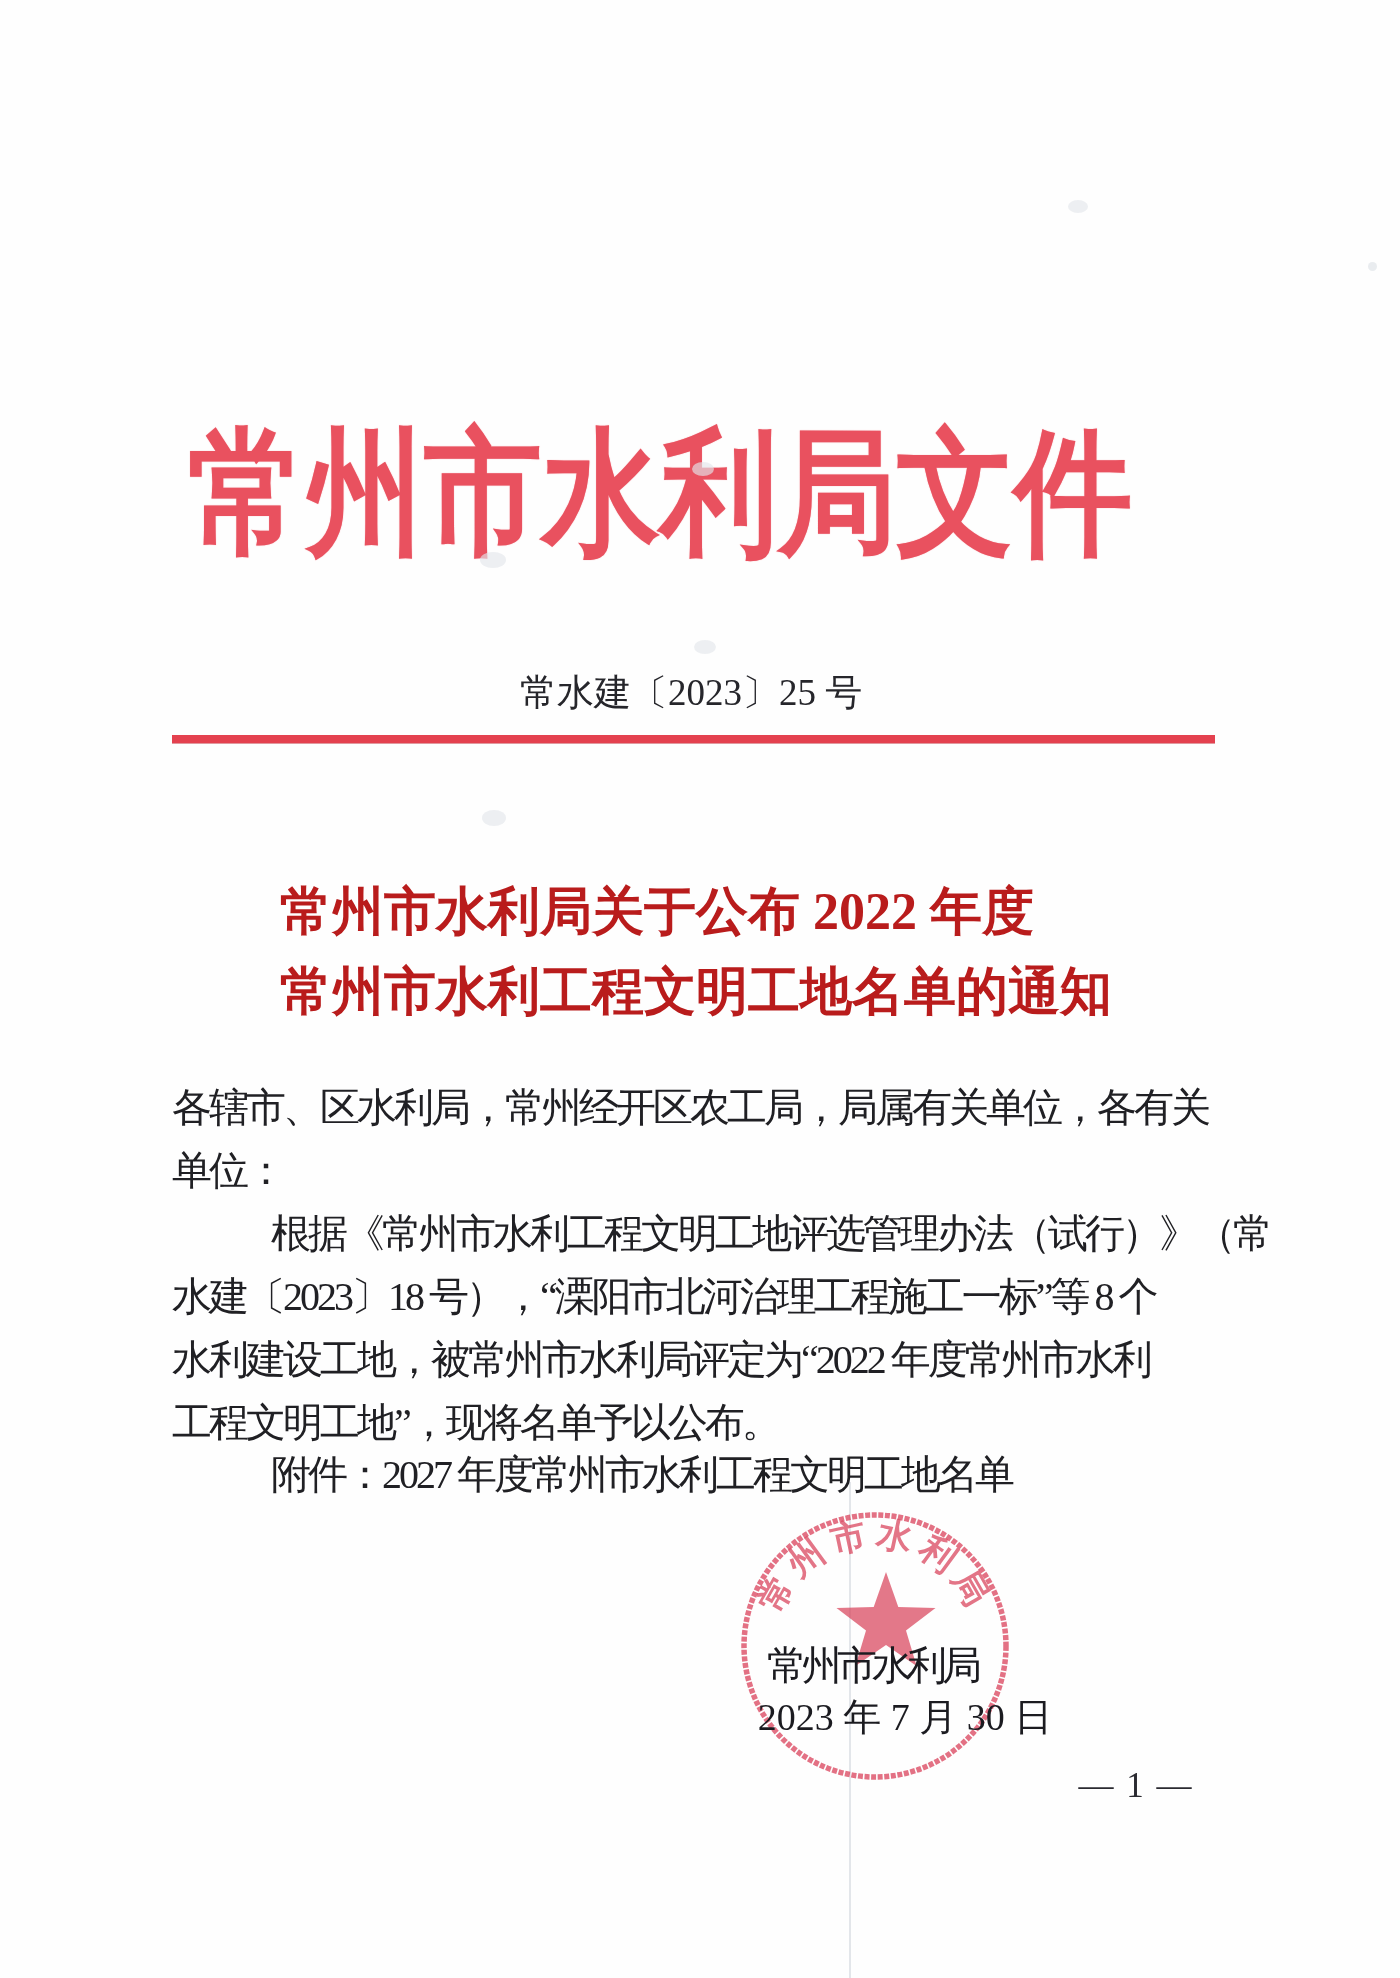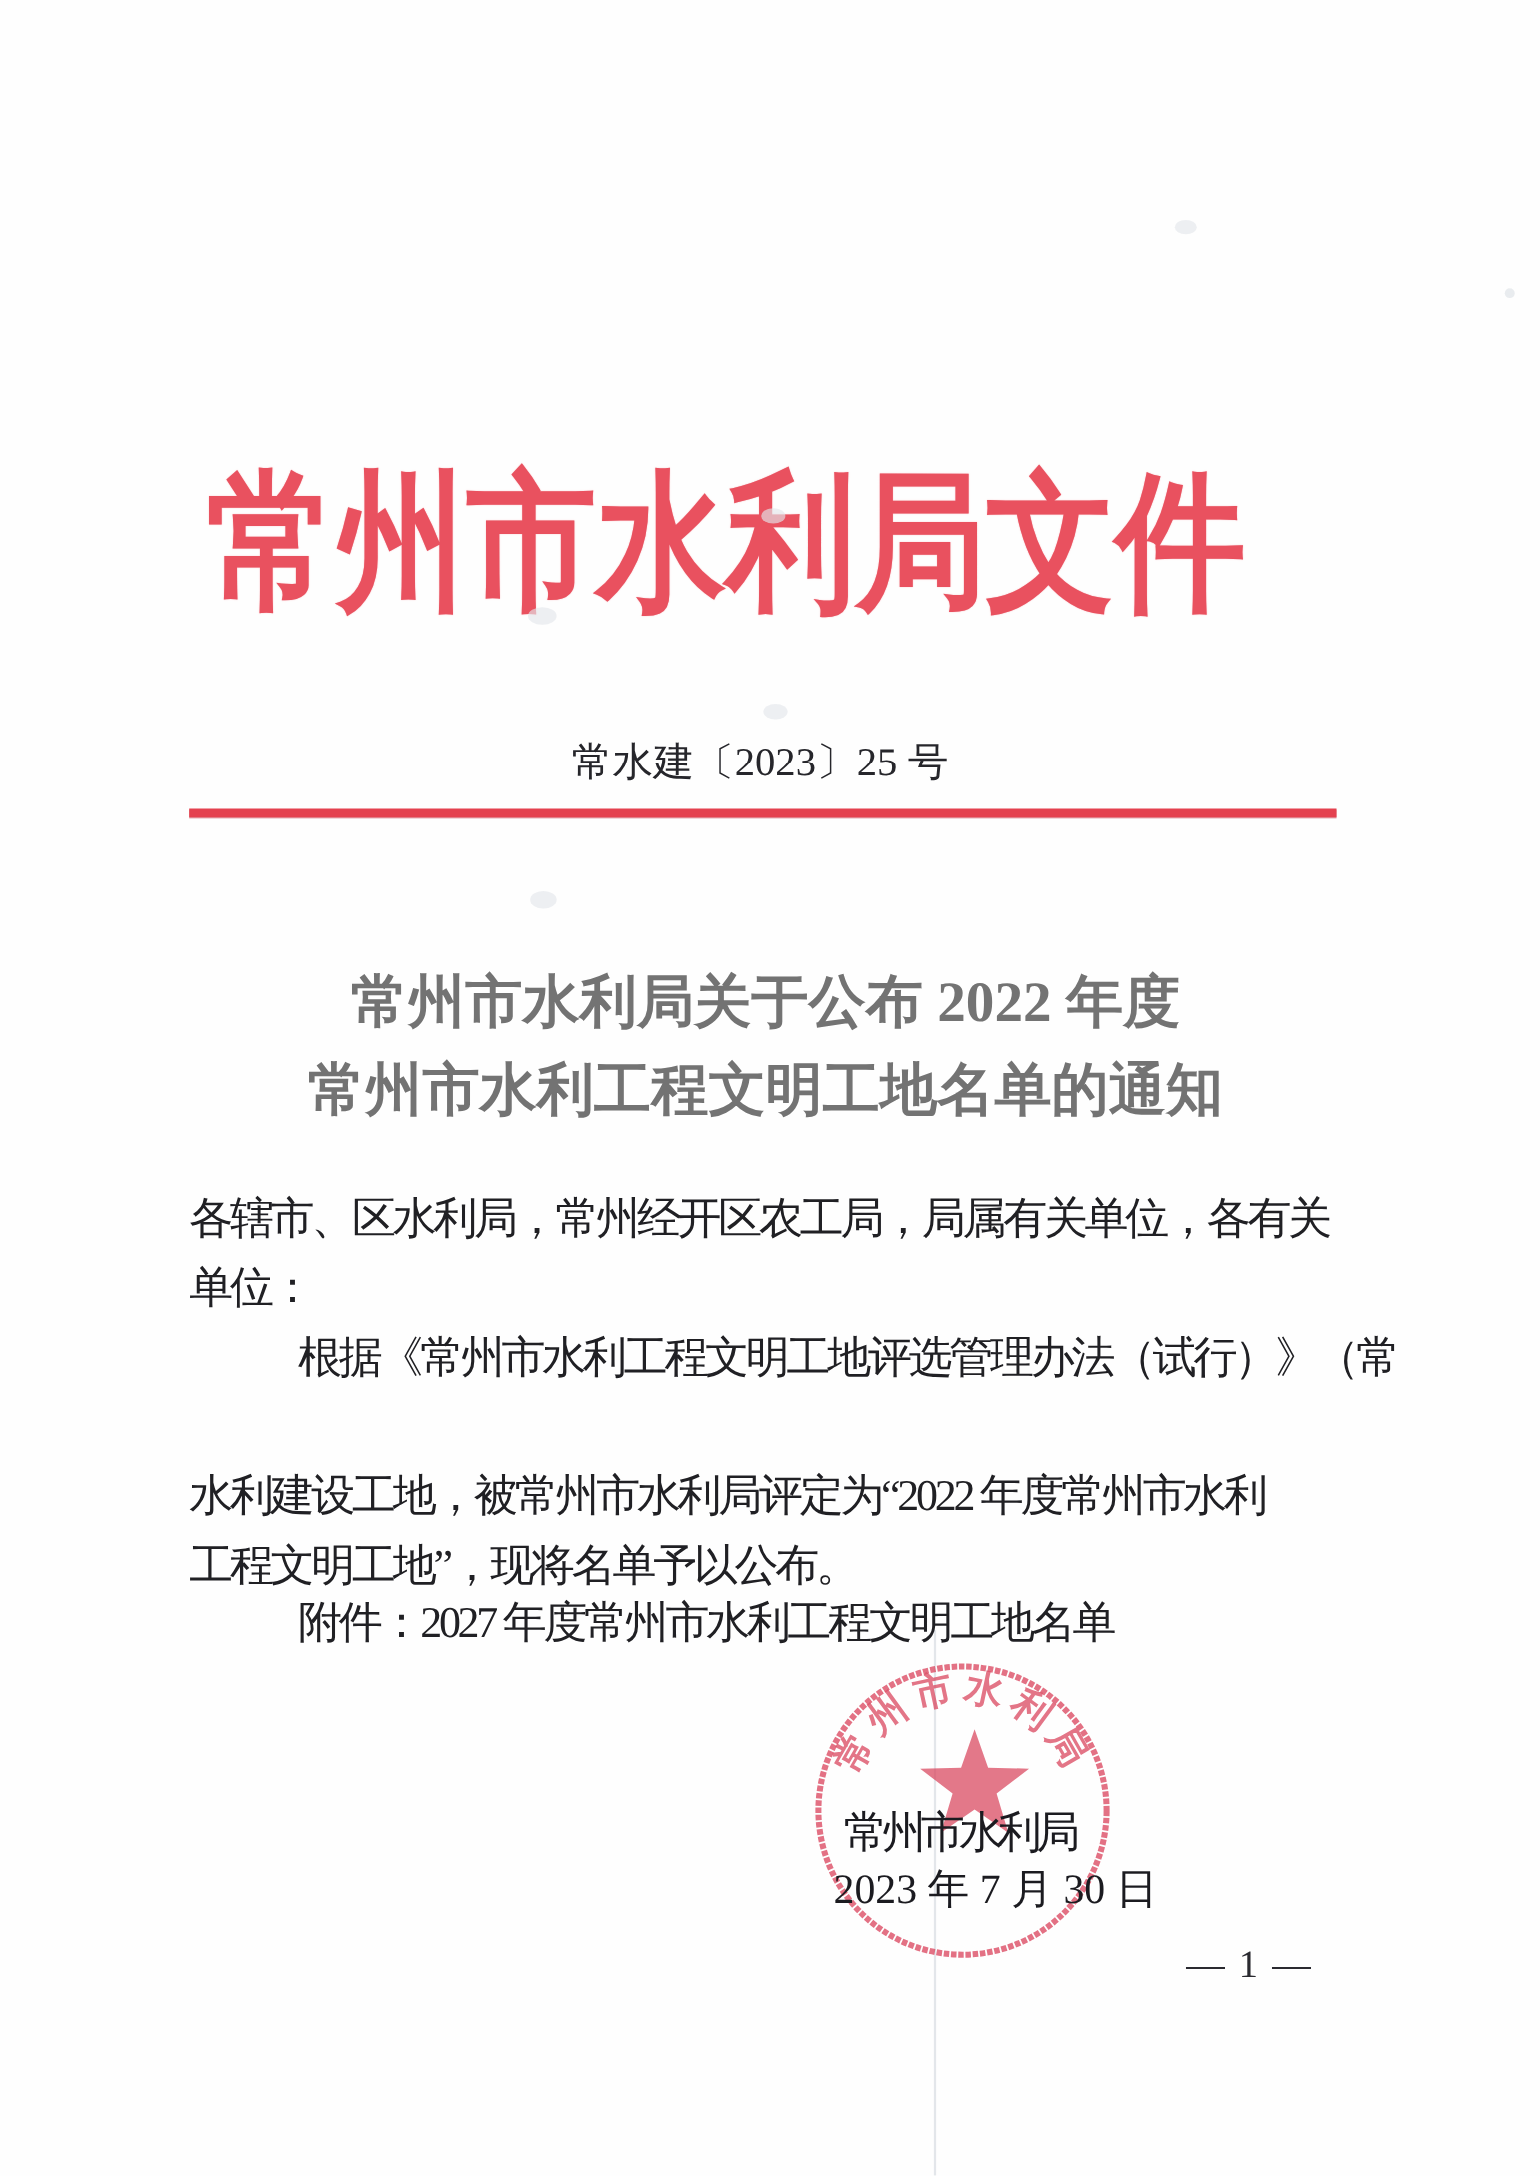--- a/index.html
+++ b/index.html
@@ -50,24 +50,23 @@
     background: #e4414f;
     box-shadow: 0 1px 0 rgba(190,30,45,.45);
   }
 
   
   .doc-title {
     position: absolute;
     top: 872px;
     left: 696px;
     transform: translateX(-50%);
-    text-align: center;
     font-size: 52px;
     font-weight: bold;
-    color: #737373;
+    color: #b91c1c;
     line-height: 80px;
     white-space: nowrap;
   }
 
   
   .body-line {
     position: absolute;
     left: 172px;
     white-space: nowrap;
     font-size: 40px;
@@ -159,20 +158,21 @@
 
   <div class="doc-title">
     <div>常州市水利局关于公布 2022 年度</div>
     <div>常州市水利工程文明工地名单的通知</div>
   </div>
 
   <div class="body-line" style="top:1080px">各辖市、区水利局，常州经开区农工局，局属有关单位，各有关</div>
   <div class="body-line" style="top:1143px">单位：</div>
 
   <div class="body-line indent" style="top:1206px">根据《常州市水利工程文明工地评选管理办法（试行）》（常</div>
+  <div class="body-line" style="top:1269px">水建〔2023〕18 号），“溧阳市北河治理工程施工一标”等 8 个</div>
   <div class="body-line" style="top:1332px">水利建设工地，被常州市水利局评定为“2022 年度常州市水利</div>
   <div class="body-line" style="top:1395px">工程文明工地”，现将名单予以公布。</div>
 
   <div class="body-line indent" style="top:1447px">附件：2027 年度常州市水利工程文明工地名单</div>
 
   <svg class="seal" viewBox="0 0 280 280">
     <defs>
       <path id="sealArc" d="M 46,106 A 100,100 0 0 1 234,106" fill="none"></path>
     </defs>
     <circle cx="140" cy="140" r="131" fill="none" stroke="#d94059" stroke-width="5.5" stroke-dasharray="5 1.6" opacity="0.82"></circle>

